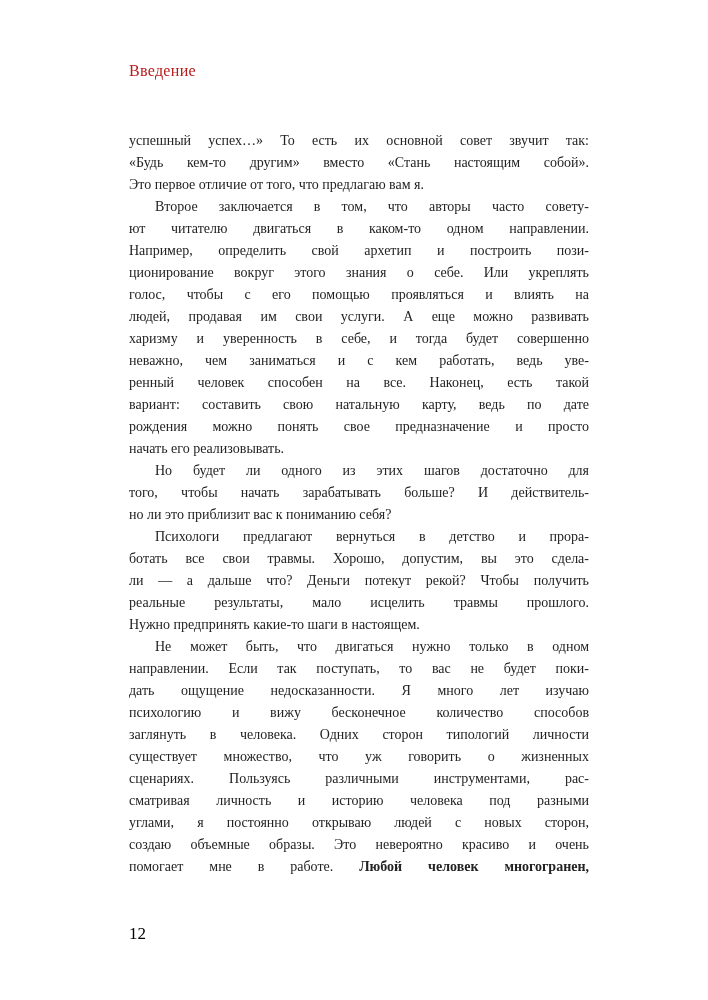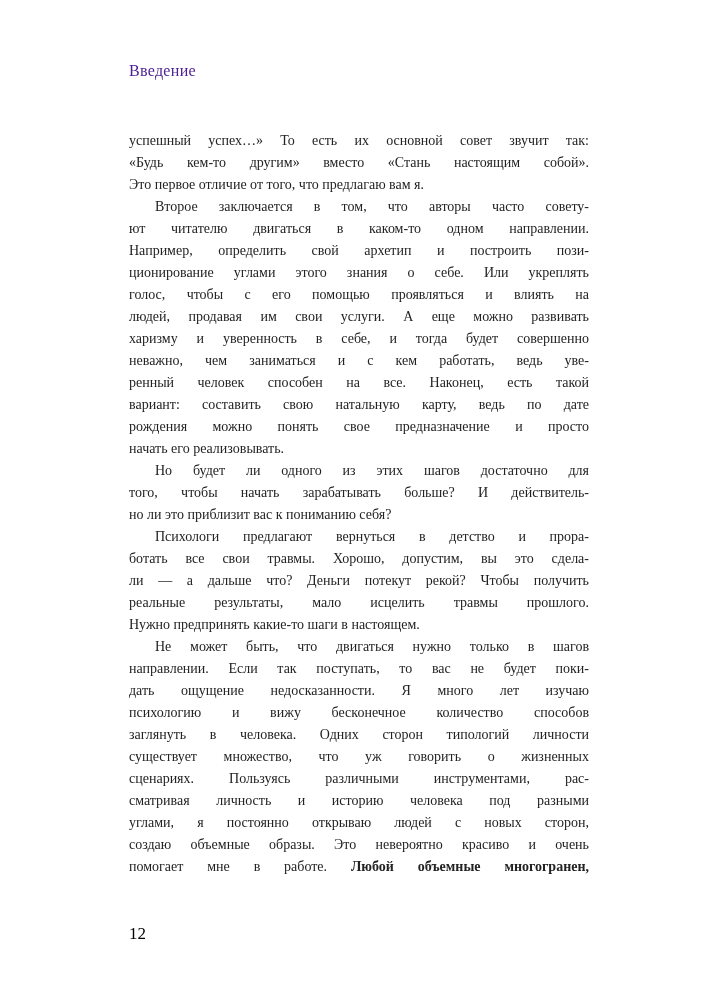--- a/index.html
+++ b/index.html
@@ -14,21 +14,21 @@
     background: #ffffff;
     font-family: "Liberation Serif", "DejaVu Serif", serif;
     overflow: hidden;
   }
   .running-header {
     position: absolute;
     left: 129px;
     top: 61px;
     font-size: 16px;
     line-height: 20px;
-    color: #4c1d95;
+    color: #b91c1c;
     letter-spacing: 0.3px;
   }
   .text-block {
     position: absolute;
     left: 129px;
     top: 130px;
     width: 460px;
     font-size: 14px;
     color: #232323;
   }
@@ -63,44 +63,44 @@
 <div class="page">
   <div class="running-header">Введение</div>
 
   <div class="text-block">
       <div class="line">успешный успех…» То есть их основной совет звучит так:</div>
       <div class="line">«Будь кем-то другим» вместо «Стань настоящим собой».</div>
       <div class="line flush">Это первое отличие от того, что предлагаю вам я.</div>
       <div class="line indent">Второе заключается в том, что авторы часто совету-</div>
       <div class="line">ют читателю двигаться в каком-то одном направлении.</div>
       <div class="line">Например, определить свой архетип и построить пози-</div>
-      <div class="line">ционирование углами этого знания о себе. Или укреплять</div>
+      <div class="line">ционирование вокруг этого знания о себе. Или укреплять</div>
       <div class="line">голос, чтобы с его помощью проявляться и влиять на</div>
       <div class="line">людей, продавая им свои услуги. А еще можно развивать</div>
       <div class="line">харизму и уверенность в себе, и тогда будет совершенно</div>
       <div class="line">неважно, чем заниматься и с кем работать, ведь уве-</div>
       <div class="line">ренный человек способен на все. Наконец, есть такой</div>
       <div class="line">вариант: составить свою натальную карту, ведь по дате</div>
       <div class="line">рождения можно понять свое предназначение и просто</div>
       <div class="line flush">начать его реализовывать.</div>
       <div class="line indent">Но будет ли одного из этих шагов достаточно для</div>
       <div class="line">того, чтобы начать зарабатывать больше? И действитель-</div>
       <div class="line flush">но ли это приблизит вас к пониманию себя?</div>
       <div class="line indent">Психологи предлагают вернуться в детство и прора-</div>
       <div class="line">ботать все свои травмы. Хорошо, допустим, вы это сдела-</div>
       <div class="line">ли — а дальше что? Деньги потекут рекой? Чтобы получить</div>
       <div class="line">реальные результаты, мало исцелить травмы прошлого.</div>
       <div class="line flush">Нужно предпринять какие-то шаги в настоящем.</div>
-      <div class="line indent">Не может быть, что двигаться нужно только в шагов</div>
+      <div class="line indent">Не может быть, что двигаться нужно только в одном</div>
       <div class="line">направлении. Если так поступать, то вас не будет поки-</div>
       <div class="line">дать ощущение недосказанности. Я много лет изучаю</div>
       <div class="line">психологию и вижу бесконечное количество способов</div>
       <div class="line">заглянуть в человека. Одних сторон типологий личности</div>
       <div class="line">существует множество, что уж говорить о жизненных</div>
       <div class="line">сценариях. Пользуясь различными инструментами, рас-</div>
       <div class="line">сматривая личность и историю человека под разными</div>
       <div class="line">углами, я постоянно открываю людей с новых сторон,</div>
       <div class="line">создаю объемные образы. Это невероятно красиво и очень</div>
-      <div class="line"><span>помогает мне в работе. </span><span class="bold">Любой объемные многогранен,</span></div>
+      <div class="line"><span>помогает мне в работе. </span><span class="bold">Любой человек многогранен,</span></div>
     </div>
 
   <div class="page-number">12</div>
 </div>
 
 </body></html>

